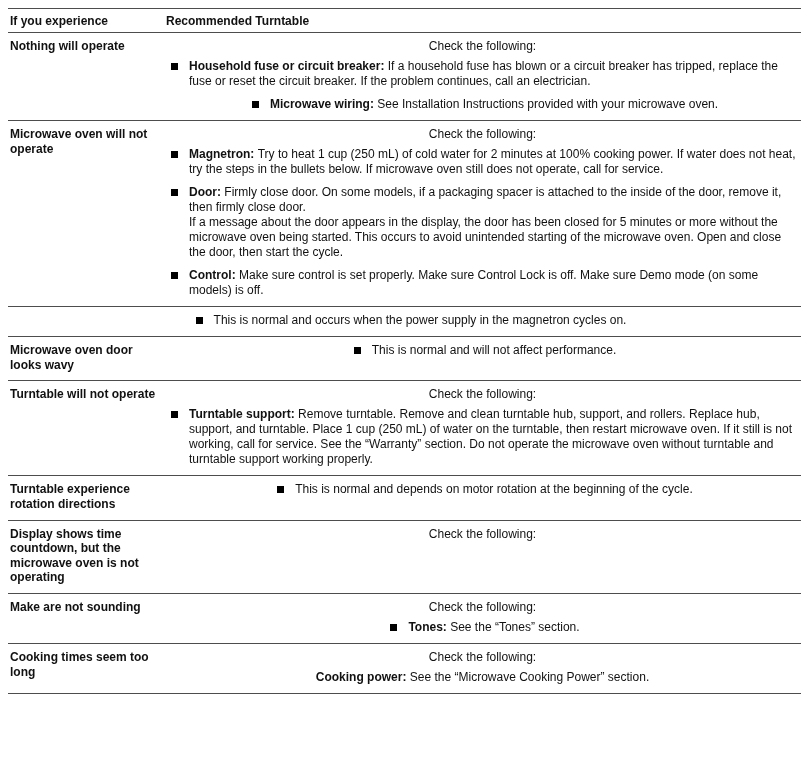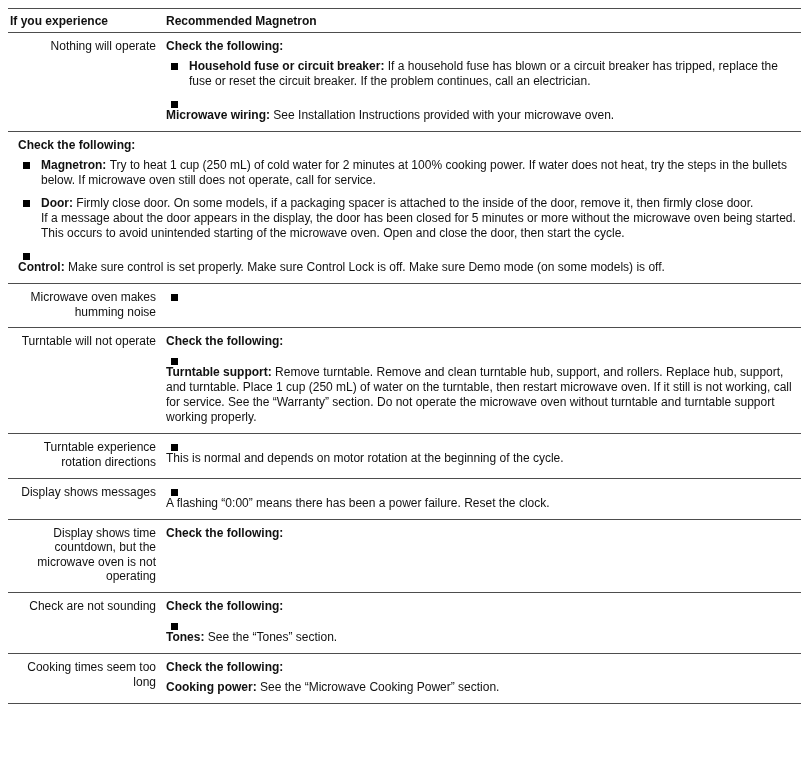--- a/index.html
+++ b/index.html
@@ -38,36 +38,35 @@
     flex: 1;
     padding-left: 10px;
     padding-right: 2px;
   }
   .row {
     display: flex;
     padding: 6px 0 8px 0;
     border-bottom: 1px solid #4d4d4d;
   }
   .problem {
-    font-weight: normal;
+    font-weight: bold;
     line-height: 1.22;
-    text-align: right;
   }
   .intro {
-    font-weight: bold;
+    font-weight: normal;
     margin-bottom: 6px;
+    text-align: center;
   }
   .bullet-item {
     display: flex;
     margin: 0 0 8px 0;
     justify-content: center;
   }
   .bullet-item:last-child {
     margin-bottom: 0;
-    flex-direction: column;
   }
   .marker {
     width: 7px;
     height: 7px;
     background: #000000;
     flex-shrink: 0;
     margin: 4px 11px 0 5px;
   }
   .bullet-body {
     line-height: 1.25;
@@ -76,59 +75,69 @@
     margin: 0 0 0 0;
     line-height: 1.25;
   }
 </style>
 </head>
 <body>
 
 <div class="page">
   <div class="header-row">
     <div class="col-problem hdr">If you experience</div>
-    <div class="col-solutions hdr">Recommended Magnetron</div>
+    <div class="col-solutions hdr">Recommended Turntable</div>
   </div>
   <div id="rows">
       <div class="row">
         <div class="col-problem problem">Nothing will operate</div>
         <div class="col-solutions">
           <div class="intro">Check the following:</div>
           <div class="bullet-item">
             <span class="marker"></span>
             <div class="bullet-body"><b>Household fuse or circuit breaker: </b>If a household fuse has blown or a circuit breaker has tripped, replace the fuse or reset the circuit breaker. If the problem continues, call an electrician.</div>
           </div>
           <div class="bullet-item">
             <span class="marker"></span>
             <div class="bullet-body"><b>Microwave wiring: </b>See Installation Instructions provided with your microwave oven.</div>
           </div>
         </div>
       </div>
       <div class="row">
+        <div class="col-problem problem">Microwave oven will not operate</div>
         <div class="col-solutions">
           <div class="intro">Check the following:</div>
           <div class="bullet-item">
             <span class="marker"></span>
             <div class="bullet-body"><b>Magnetron: </b>Try to heat 1 cup (250 mL) of cold water for 2 minutes at 100% cooking power. If water does not heat, try the steps in the bullets below. If microwave oven still does not operate, call for service.</div>
           </div>
           <div class="bullet-item">
             <span class="marker"></span>
             <div class="bullet-body"><b>Door: </b>Firmly close door. On some models, if a packaging spacer is attached to the inside of the door, remove it, then firmly close door.<p class="extra">If a message about the door appears in the display, the door has been closed for 5 minutes or more without the microwave oven being started. This occurs to avoid unintended starting of the microwave oven. Open and close the door, then start the cycle.</p></div>
           </div>
           <div class="bullet-item">
             <span class="marker"></span>
             <div class="bullet-body"><b>Control: </b>Make sure control is set properly. Make sure Control Lock is off. Make sure Demo mode (on some models) is off.</div>
           </div>
         </div>
       </div>
       <div class="row">
-        <div class="col-problem problem">Microwave oven makes humming noise</div>
         <div class="col-solutions">
           <div class="bullet-item">
             <span class="marker"></span>
+            <div class="bullet-body">This is normal and occurs when the power supply in the magnetron cycles on.</div>
+          </div>
+        </div>
+      </div>
+      <div class="row">
+        <div class="col-problem problem">Microwave oven door looks wavy</div>
+        <div class="col-solutions">
+          <div class="bullet-item">
+            <span class="marker"></span>
+            <div class="bullet-body">This is normal and will not affect performance.</div>
           </div>
         </div>
       </div>
       <div class="row">
         <div class="col-problem problem">Turntable will not operate</div>
         <div class="col-solutions">
           <div class="intro">Check the following:</div>
           <div class="bullet-item">
             <span class="marker"></span>
             <div class="bullet-body"><b>Turntable support: </b>Remove turntable. Remove and clean turntable hub, support, and rollers. Replace hub, support, and turntable. Place 1 cup (250 mL) of water on the turntable, then restart microwave oven. If it still is not working, call for service. See the “Warranty” section. Do not operate the microwave oven without turntable and turntable support working properly.</div>
@@ -138,36 +147,27 @@
       <div class="row">
         <div class="col-problem problem">Turntable experience rotation directions</div>
         <div class="col-solutions">
           <div class="bullet-item">
             <span class="marker"></span>
             <div class="bullet-body">This is normal and depends on motor rotation at the beginning of the cycle.</div>
           </div>
         </div>
       </div>
       <div class="row">
-        <div class="col-problem problem">Display shows messages</div>
-        <div class="col-solutions">
-          <div class="bullet-item">
-            <span class="marker"></span>
-            <div class="bullet-body">A flashing “0:00” means there has been a power failure. Reset the clock.</div>
-          </div>
-        </div>
-      </div>
-      <div class="row">
         <div class="col-problem problem">Display shows time countdown, but the microwave oven is not operating</div>
         <div class="col-solutions">
           <div class="intro">Check the following:</div>
         </div>
       </div>
       <div class="row">
-        <div class="col-problem problem">Check are not sounding</div>
+        <div class="col-problem problem">Make are not sounding</div>
         <div class="col-solutions">
           <div class="intro">Check the following:</div>
           <div class="bullet-item">
             <span class="marker"></span>
             <div class="bullet-body"><b>Tones: </b>See the “Tones” section.</div>
           </div>
         </div>
       </div>
       <div class="row">
         <div class="col-problem problem">Cooking times seem too long</div>

